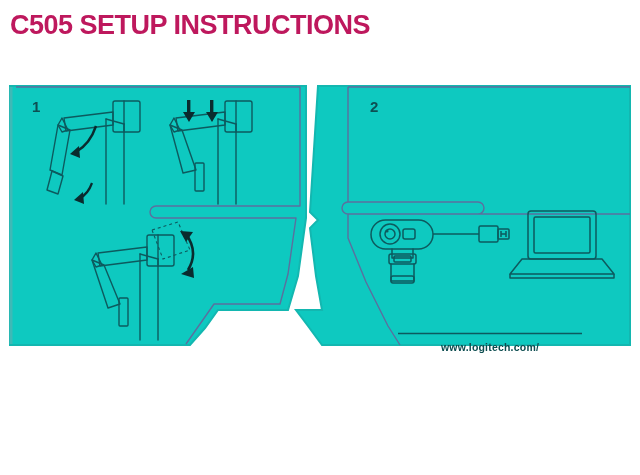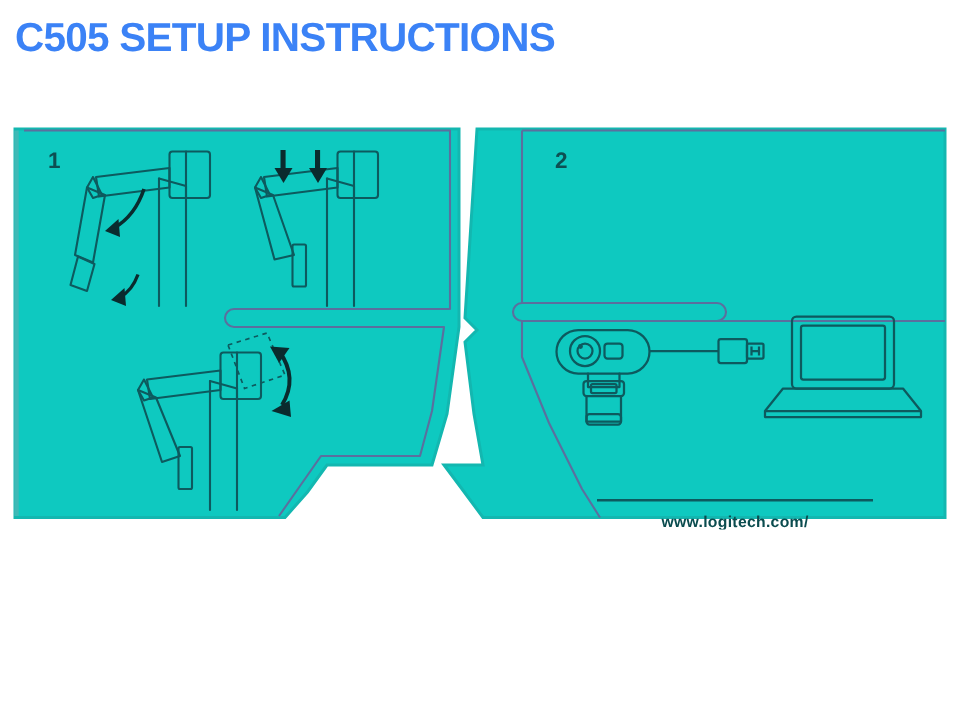--- a/index.html
+++ b/index.html
@@ -23,21 +23,21 @@
   }
 
   
   .title {
     position: absolute;
     left: 10px;
     top: 12px;
     font-size: 27px;
     font-weight: 700;
     letter-spacing: -0.5px;
-    color: #3b82f6;
+    color: #be185d;
     font-family: "Liberation Sans", sans-serif;
     white-space: nowrap;
     line-height: 1;
   }
 
   
   .stage {
     position: absolute;
     left: 0;
     top: 78px;

